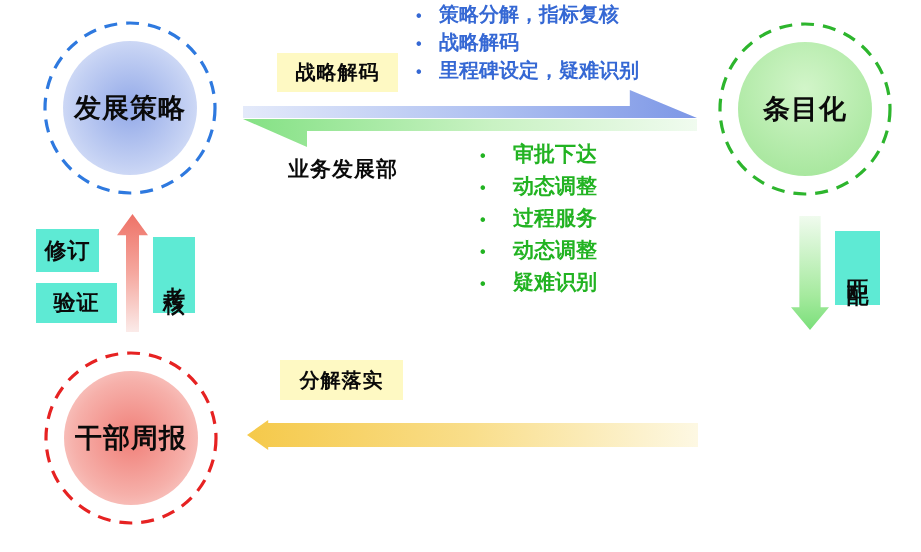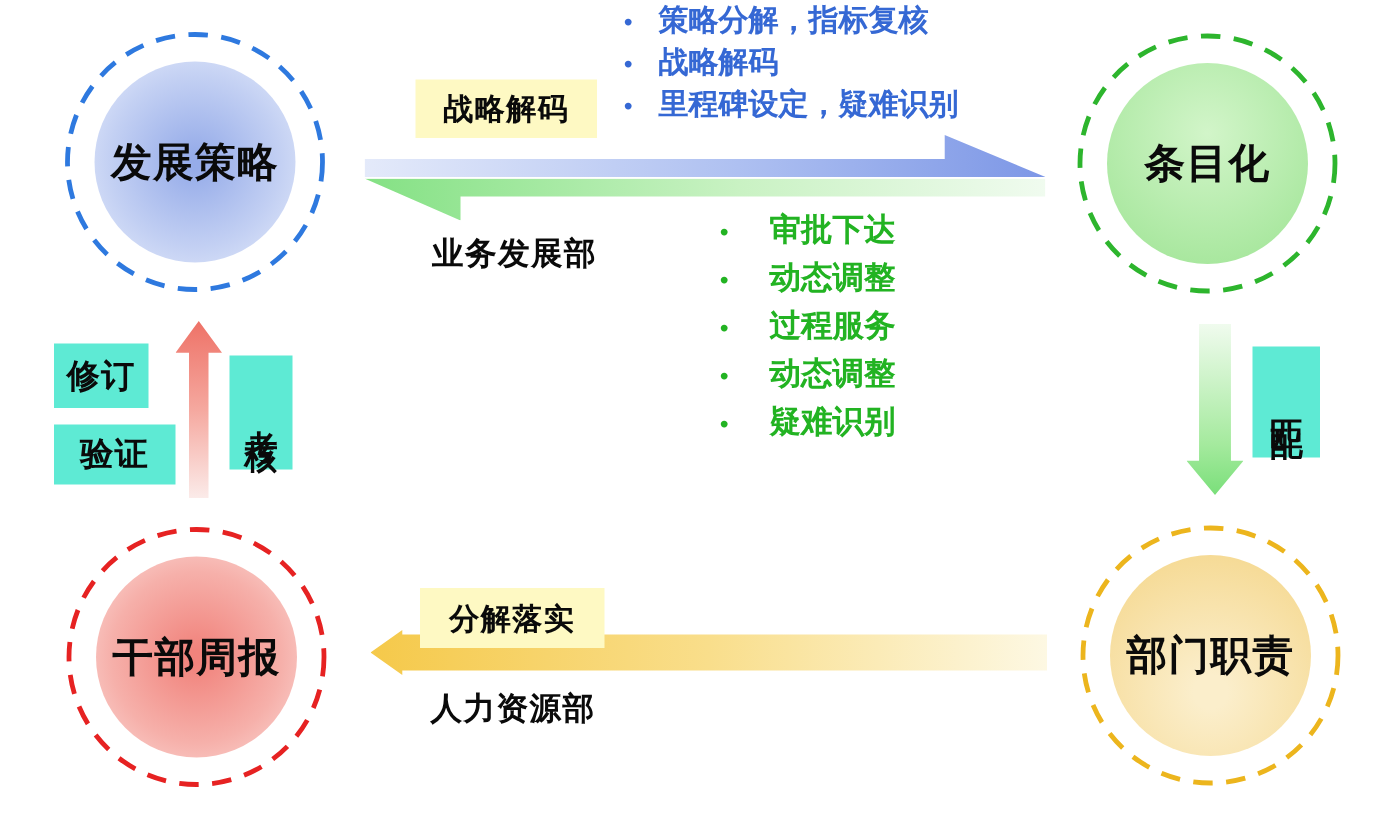--- a/index.html
+++ b/index.html
@@ -87,47 +87,39 @@
   </div>
 
   <div class="node" style="left:42px;top:20px;">
     <svg width="176" height="176">
       <circle cx="88" cy="88" r="85" fill="none" stroke="#2E79DF" stroke-width="3.2" stroke-dasharray="13 9"></circle>
     </svg>
     <div class="core core-blue"></div>
     <div class="node-label">发展策略</div>
   </div>
 
-  <div class="node" style="left:719px;top:349px;">
-    <svg width="176" height="176">
-      <circle cx="88" cy="88" r="85" fill="none" stroke="#ECB51D" stroke-width="3.2" stroke-dasharray="13 9"></circle>
-    </svg>
-    <div class="core core-yellow"></div>
-    <div class="node-label">部门职责</div>
-  </div>
 
   <div class="node" style="left:43px;top:350px;">
     <svg width="176" height="176">
       <circle cx="88" cy="88" r="85" fill="none" stroke="#E62222" stroke-width="3.2" stroke-dasharray="13 9"></circle>
     </svg>
     <div class="core core-red"></div>
     <div class="node-label">干部周报</div>
   </div>
 
   <div class="arrow arrow-blue"></div>
   <div class="arrow arrow-green-back"></div>
   <div class="arrow arrow-green-down"></div>
   <div class="arrow arrow-yellow"></div>
   <div class="arrow arrow-red-up"></div>
 
   <div class="graybox" style="left:277px;top:53px;width:121px;height:39px;">战略解码</div>
-  <div class="graybox" style="left:280px;top:392px;width:123px;height:40px;">分解落实</div>
+  <div class="graybox" style="left:280px;top:360px;width:123px;height:40px;">分解落实</div>
 
   <div class="dept-label" style="left:288px;top:155px;">业务发展部</div>
-  <div class="dept-label" style="left:287px;top:458px;">人力资源部</div>
 
   <div class="pinkbox" style="left:36px;top:229px;width:63px;height:43px;">修订</div>
   <div class="pinkbox" style="left:36px;top:283px;width:81px;height:40px;">验证</div>
   <div class="pinkbox vertical" style="left:153px;top:237px;width:42px;height:76px;">考核</div>
   <div class="pinkbox vertical" style="left:835px;top:231px;width:45px;height:74px;">匹配</div>
 
   <ul class="bullets blue-bullets">
     <li>
       <span class="dot">•</span>
       <span>策略分解，指标复核</span>

